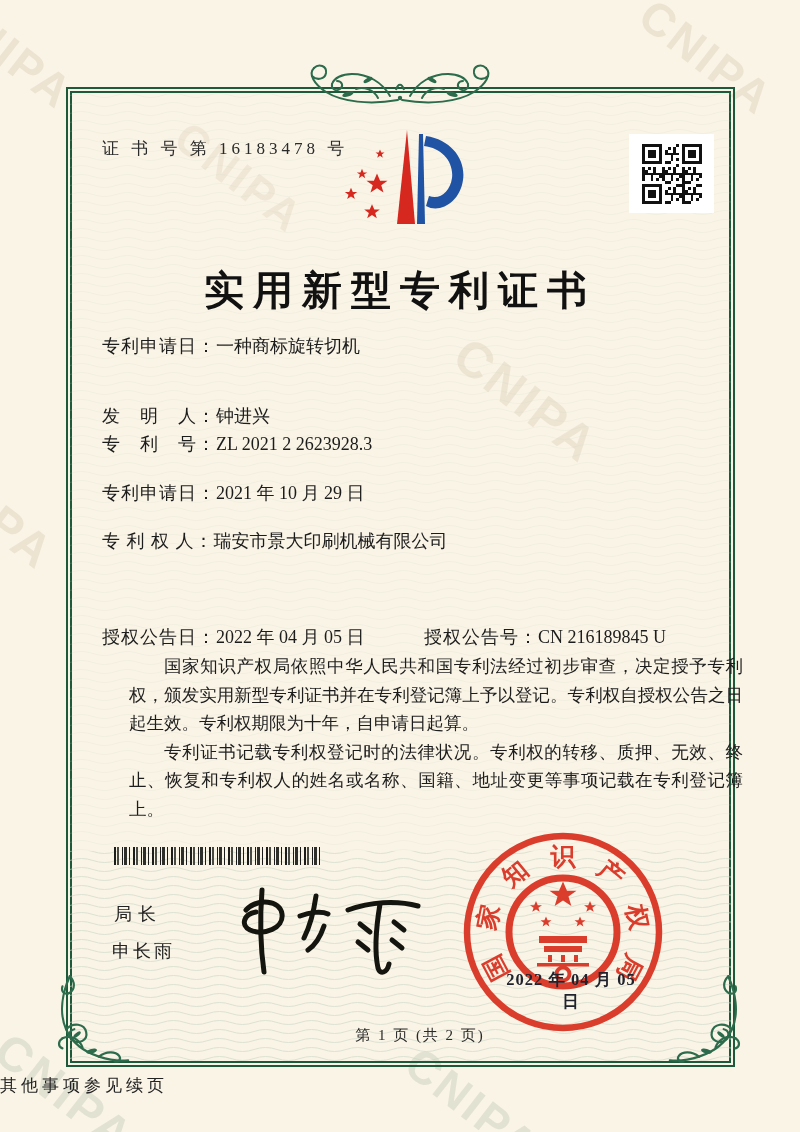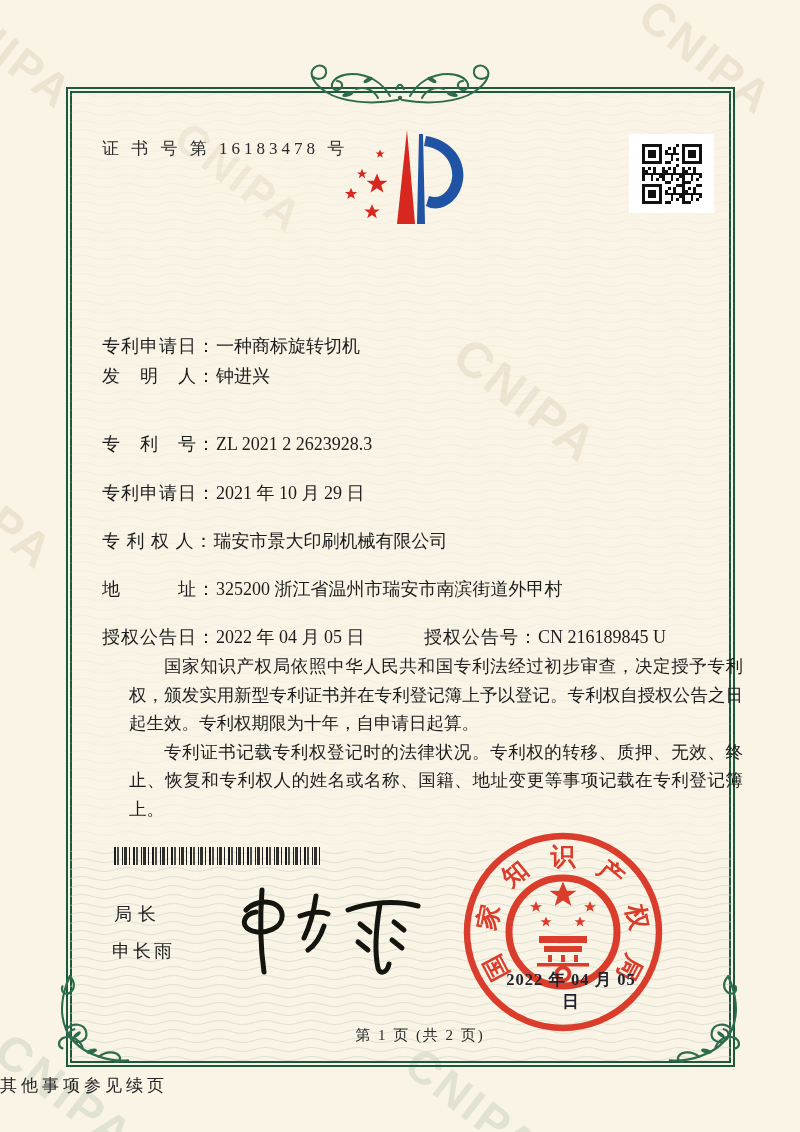--- a/index.html
+++ b/index.html
@@ -27,21 +27,21 @@
 
   .cert-number{position:absolute;left:102px;top:137px;font-size:17px;letter-spacing:4px;color:#2a2a2a;}
   .logo{position:absolute;left:336px;top:126px;}
   .qr-patch{position:absolute;left:629px;top:134px;width:85px;height:79px;background:#ffffff;
             display:flex;align-items:center;justify-content:center;}
   .title{position:absolute;left:0;top:236px;width:800px;text-align:center;font-size:40px;
          font-weight:bold;letter-spacing:9px;color:#111;}
 
   .field{position:absolute;left:102px;font-size:18px;color:#1c1c1c;white-space:nowrap;}
   .field .flabel{letter-spacing:1px;}
-  .f0{top:334px;} .f1{top:364px;} .f2{top:432px;} .f3{top:481px;}
+  .f0{top:334px;} .f1{top:404px;} .f2{top:432px;} .f3{top:481px;}
   .f4{top:529px;} .f5{top:577px;} .f6a{top:625px;} .f6b{top:625px;left:424px;text-align:center;}
 
   .paragraphs{position:absolute;left:100px;top:652px;width:614px;font-size:17.5px;
               line-height:28.5px;color:#1d1d1d;text-align:justify;margin-left:29px;}
   .paragraphs p{margin:0;text-indent:2em;}
 
   .barcode{position:absolute;left:114px;top:847px;width:206px;height:18px;
     background:repeating-linear-gradient(90deg,
       #1c1c1c 0 2px,transparent 2px 3px,#4a4a44 3px 5px,transparent 5px 8px,
       #1c1c1c 8px 9px,transparent 9px 10px,#2e2e2a 10px 13px,transparent 13px 15px,
@@ -274,38 +274,36 @@
           <rect x="19" y="19" width="1" height="1"></rect>
           <rect x="8" y="20" width="1" height="1"></rect>
           <rect x="9" y="20" width="1" height="1"></rect>
           <rect x="14" y="20" width="1" height="1"></rect>
           <rect x="15" y="20" width="1" height="1"></rect>
           <rect x="16" y="20" width="1" height="1"></rect>
         </g>
     </svg>
   </div>
 
+  <h1 class="title">实用新型专利证书</h1>
 
   <div class="field f0">
     <span class="flabel">专利申请日：</span><span class="fvalue">一种商标旋转切机</span>
   </div>
   <div class="field f1">
     <span class="flabel">发　明　人：</span><span class="fvalue">钟进兴</span>
   </div>
   <div class="field f2">
     <span class="flabel">专　利　号：</span><span class="fvalue">ZL 2021 2 2623928.3</span>
   </div>
   <div class="field f3">
     <span class="flabel">专利申请日：</span><span class="fvalue">2021 年 10 月 29 日</span>
   </div>
   <div class="field f4">
     <span class="flabel">专 利 权 人：</span><span class="fvalue">瑞安市景大印刷机械有限公司</span>
-  </div>
-  <div class="field f5">
-    <span class="flabel">地　　　址：</span><span class="fvalue">325200 浙江省温州市瑞安市南滨街道外甲村</span>
   </div>
   <div class="field f6a">
     <span class="flabel">授权公告日：</span><span class="fvalue">2022 年 04 月 05 日</span>
   </div>
   <div class="field f6b">
     <span class="flabel">授权公告号：</span><span class="fvalue">CN 216189845 U</span>
   </div>
 
   <div class="paragraphs">
     <p>国家知识产权局依照中华人民共和国专利法经过初步审查，决定授予专利权，颁发实用新型专利证书并在专利登记簿上予以登记。专利权自授权公告之日起生效。专利权期限为十年，自申请日起算。</p>

